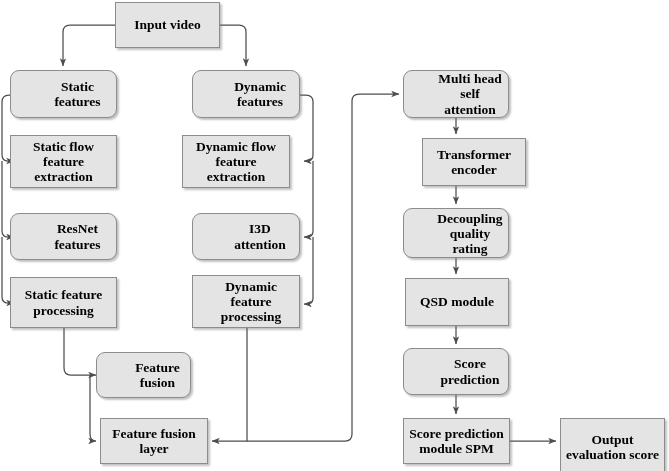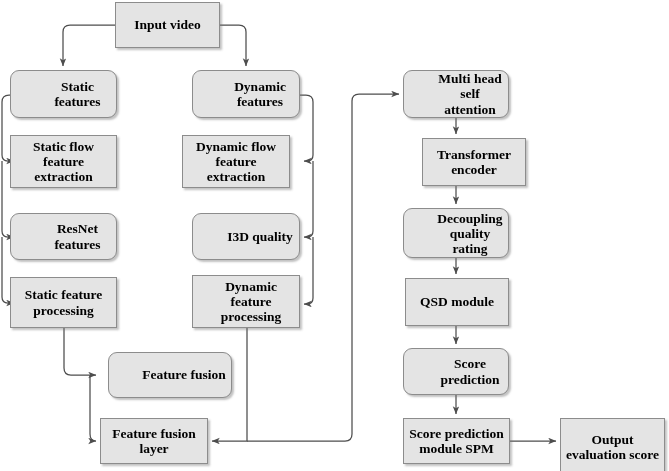--- a/index.html
+++ b/index.html
@@ -102,26 +102,26 @@
       <div class="node square" style="left: 10px; top: 277px; width: 107px; height: 51px; background: rgb(228, 228, 228); border-color: rgb(140, 140, 140); color: rgb(0, 0, 0);">
         <span>Static feature processing</span>
       </div>
       <div class="node round" style="left: 192px; top: 70px; width: 108px; height: 48px; background: rgb(228, 228, 228); border-color: rgb(140, 140, 140); color: rgb(0, 0, 0);">
         <span>Dynamic features</span>
       </div>
       <div class="node square" style="left: 182px; top: 135px; width: 108px; height: 53px; background: rgb(228, 228, 228); border-color: rgb(140, 140, 140); color: rgb(0, 0, 0);">
         <span>Dynamic flow feature extraction</span>
       </div>
       <div class="node round" style="left: 192px; top: 213px; width: 108px; height: 47px; background: rgb(228, 228, 228); border-color: rgb(140, 140, 140); color: rgb(0, 0, 0);">
-        <span>I3D quality</span>
+        <span>I3D attention</span>
       </div>
       <div class="node square" style="left: 192px; top: 275px; width: 108px; height: 53px; background: rgb(228, 228, 228); border-color: rgb(140, 140, 140); color: rgb(0, 0, 0); padding-left: 13px;">
         <span>Dynamic feature processing</span>
       </div>
-      <div class="node round" style="left: 108px; top: 352px; width: 124px; height: 46px; background: rgb(228, 228, 228); border-color: rgb(140, 140, 140); color: rgb(0, 0, 0);">
+      <div class="node round" style="left: 96px; top: 352px; width: 95px; height: 46px; background: rgb(228, 228, 228); border-color: rgb(140, 140, 140); color: rgb(0, 0, 0);">
         <span>Feature fusion</span>
       </div>
       <div class="node square" style="left: 100px; top: 418px; width: 108px; height: 46px; background: rgb(228, 228, 228); border-color: rgb(140, 140, 140); color: rgb(0, 0, 0);">
         <span>Feature fusion layer</span>
       </div>
       <div class="node round" style="left: 403px; top: 70px; width: 106px; height: 48px; background: rgb(228, 228, 228); border-color: rgb(140, 140, 140); color: rgb(0, 0, 0);">
         <span>Multi head self attention</span>
       </div>
       <div class="node square" style="left: 405px; top: 138px; width: 104px; height: 48px; background: rgb(228, 228, 228); border-color: rgb(140, 140, 140); color: rgb(0, 0, 0); margin-left: 17px;">
         <span>Transformer encoder</span>

